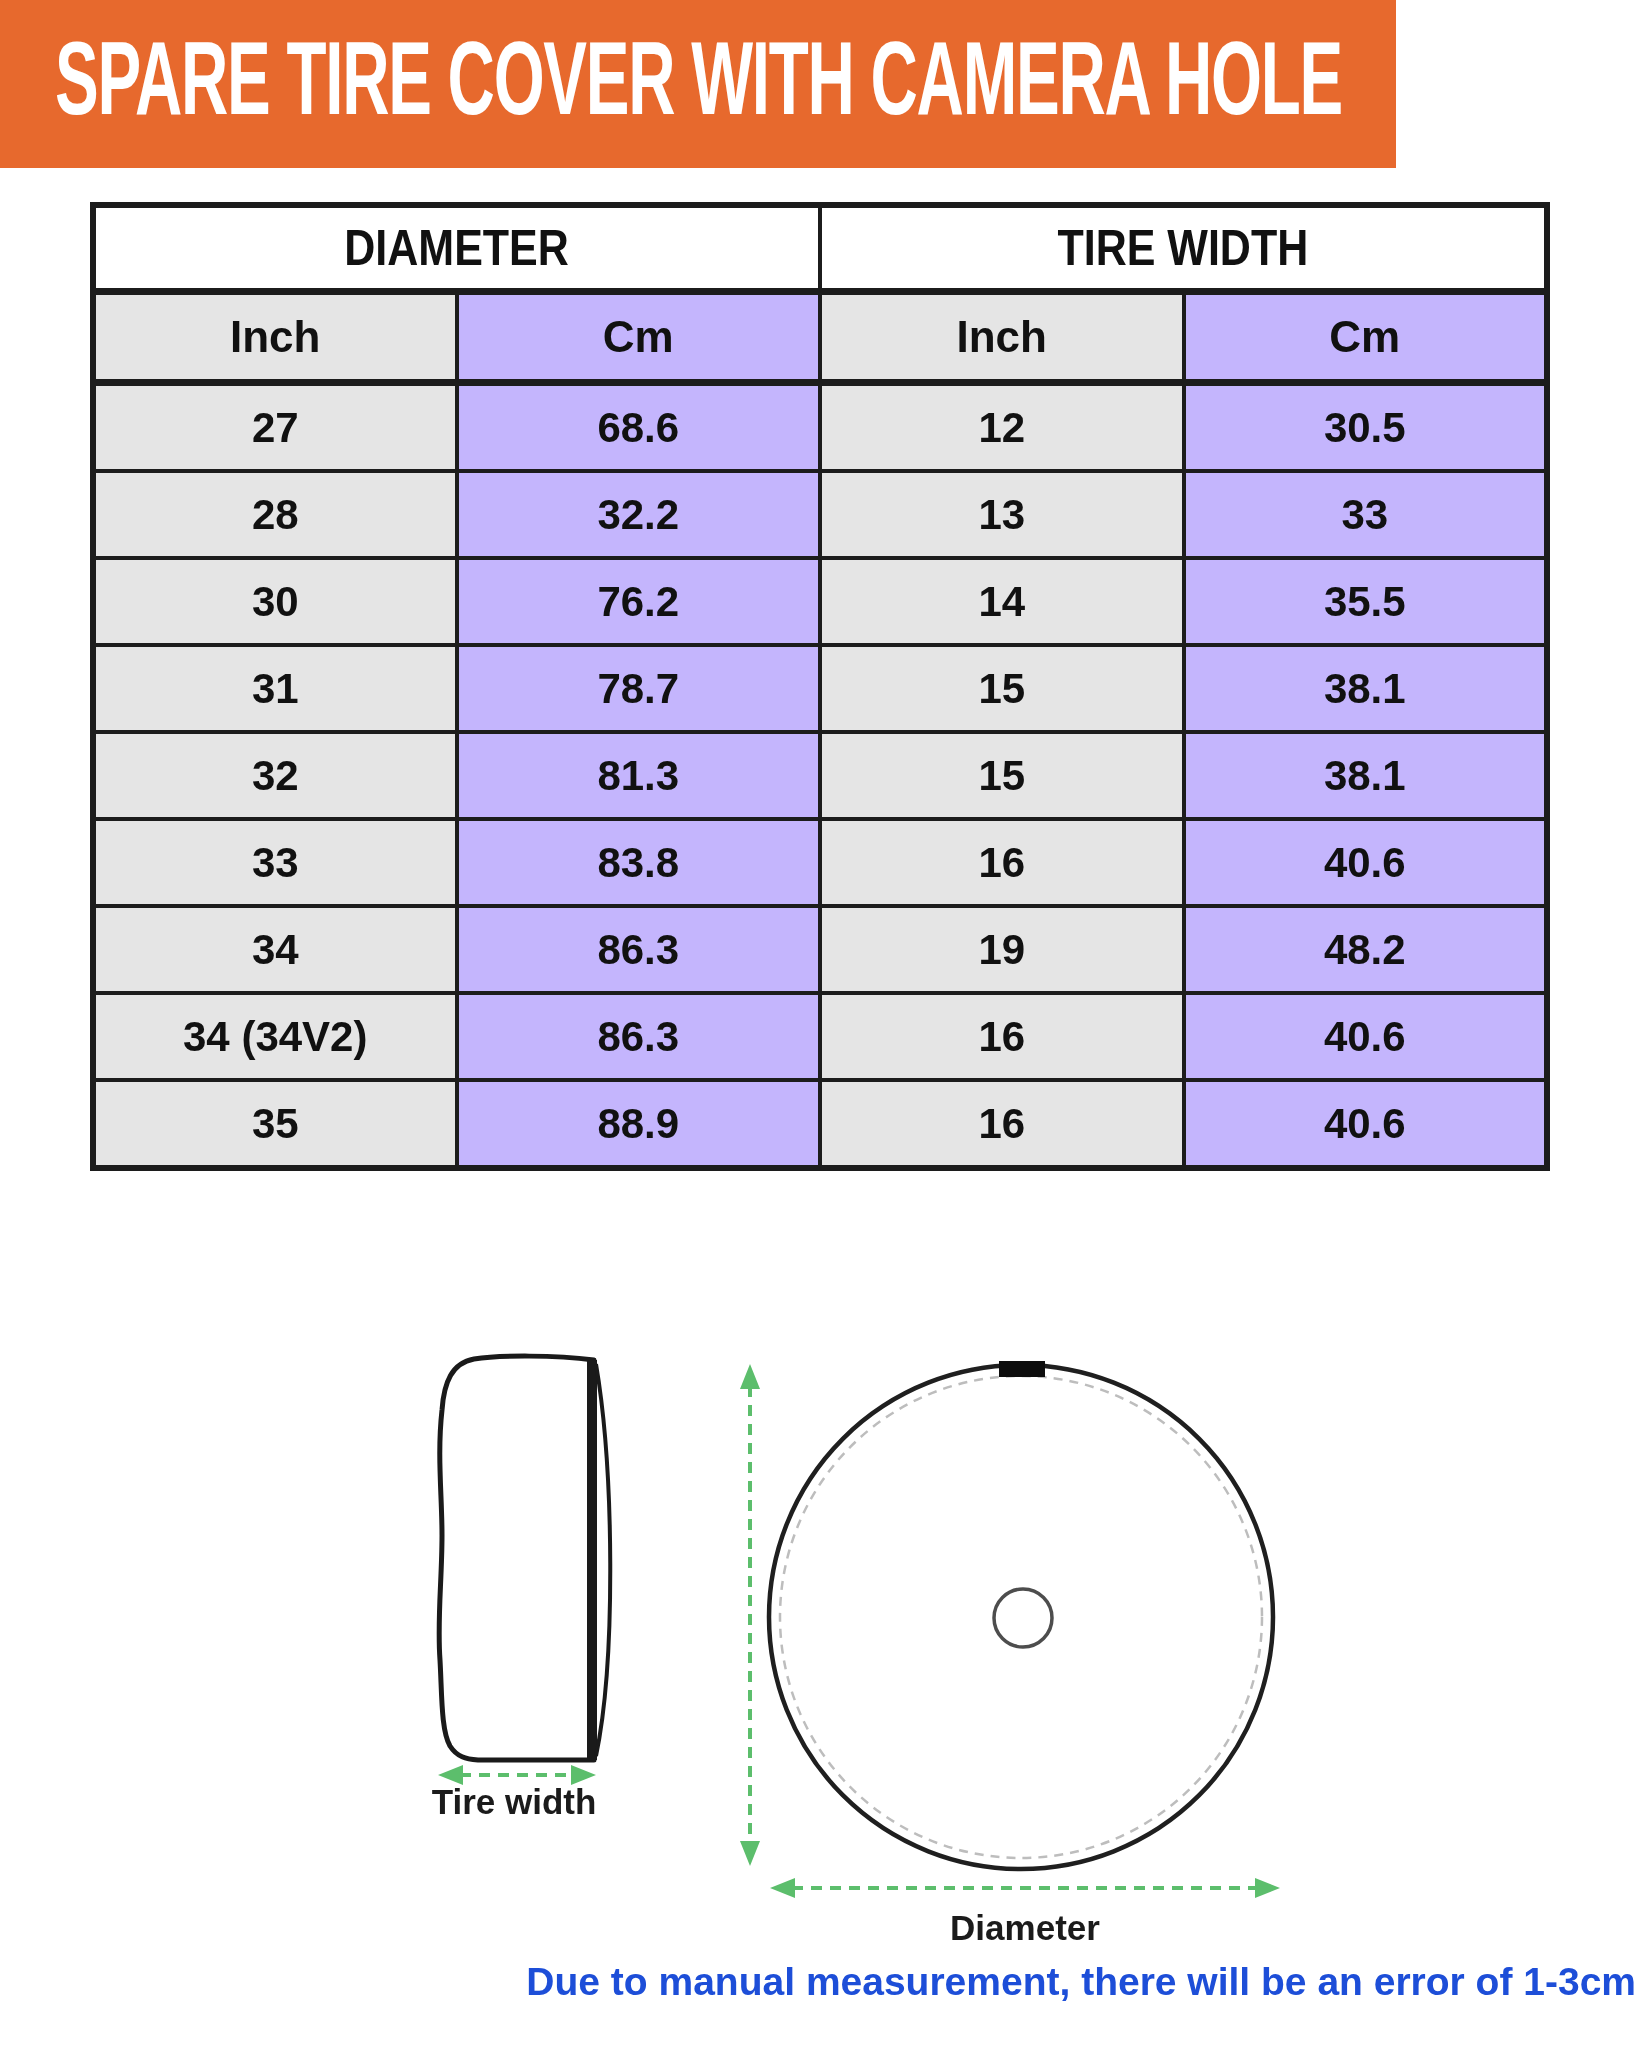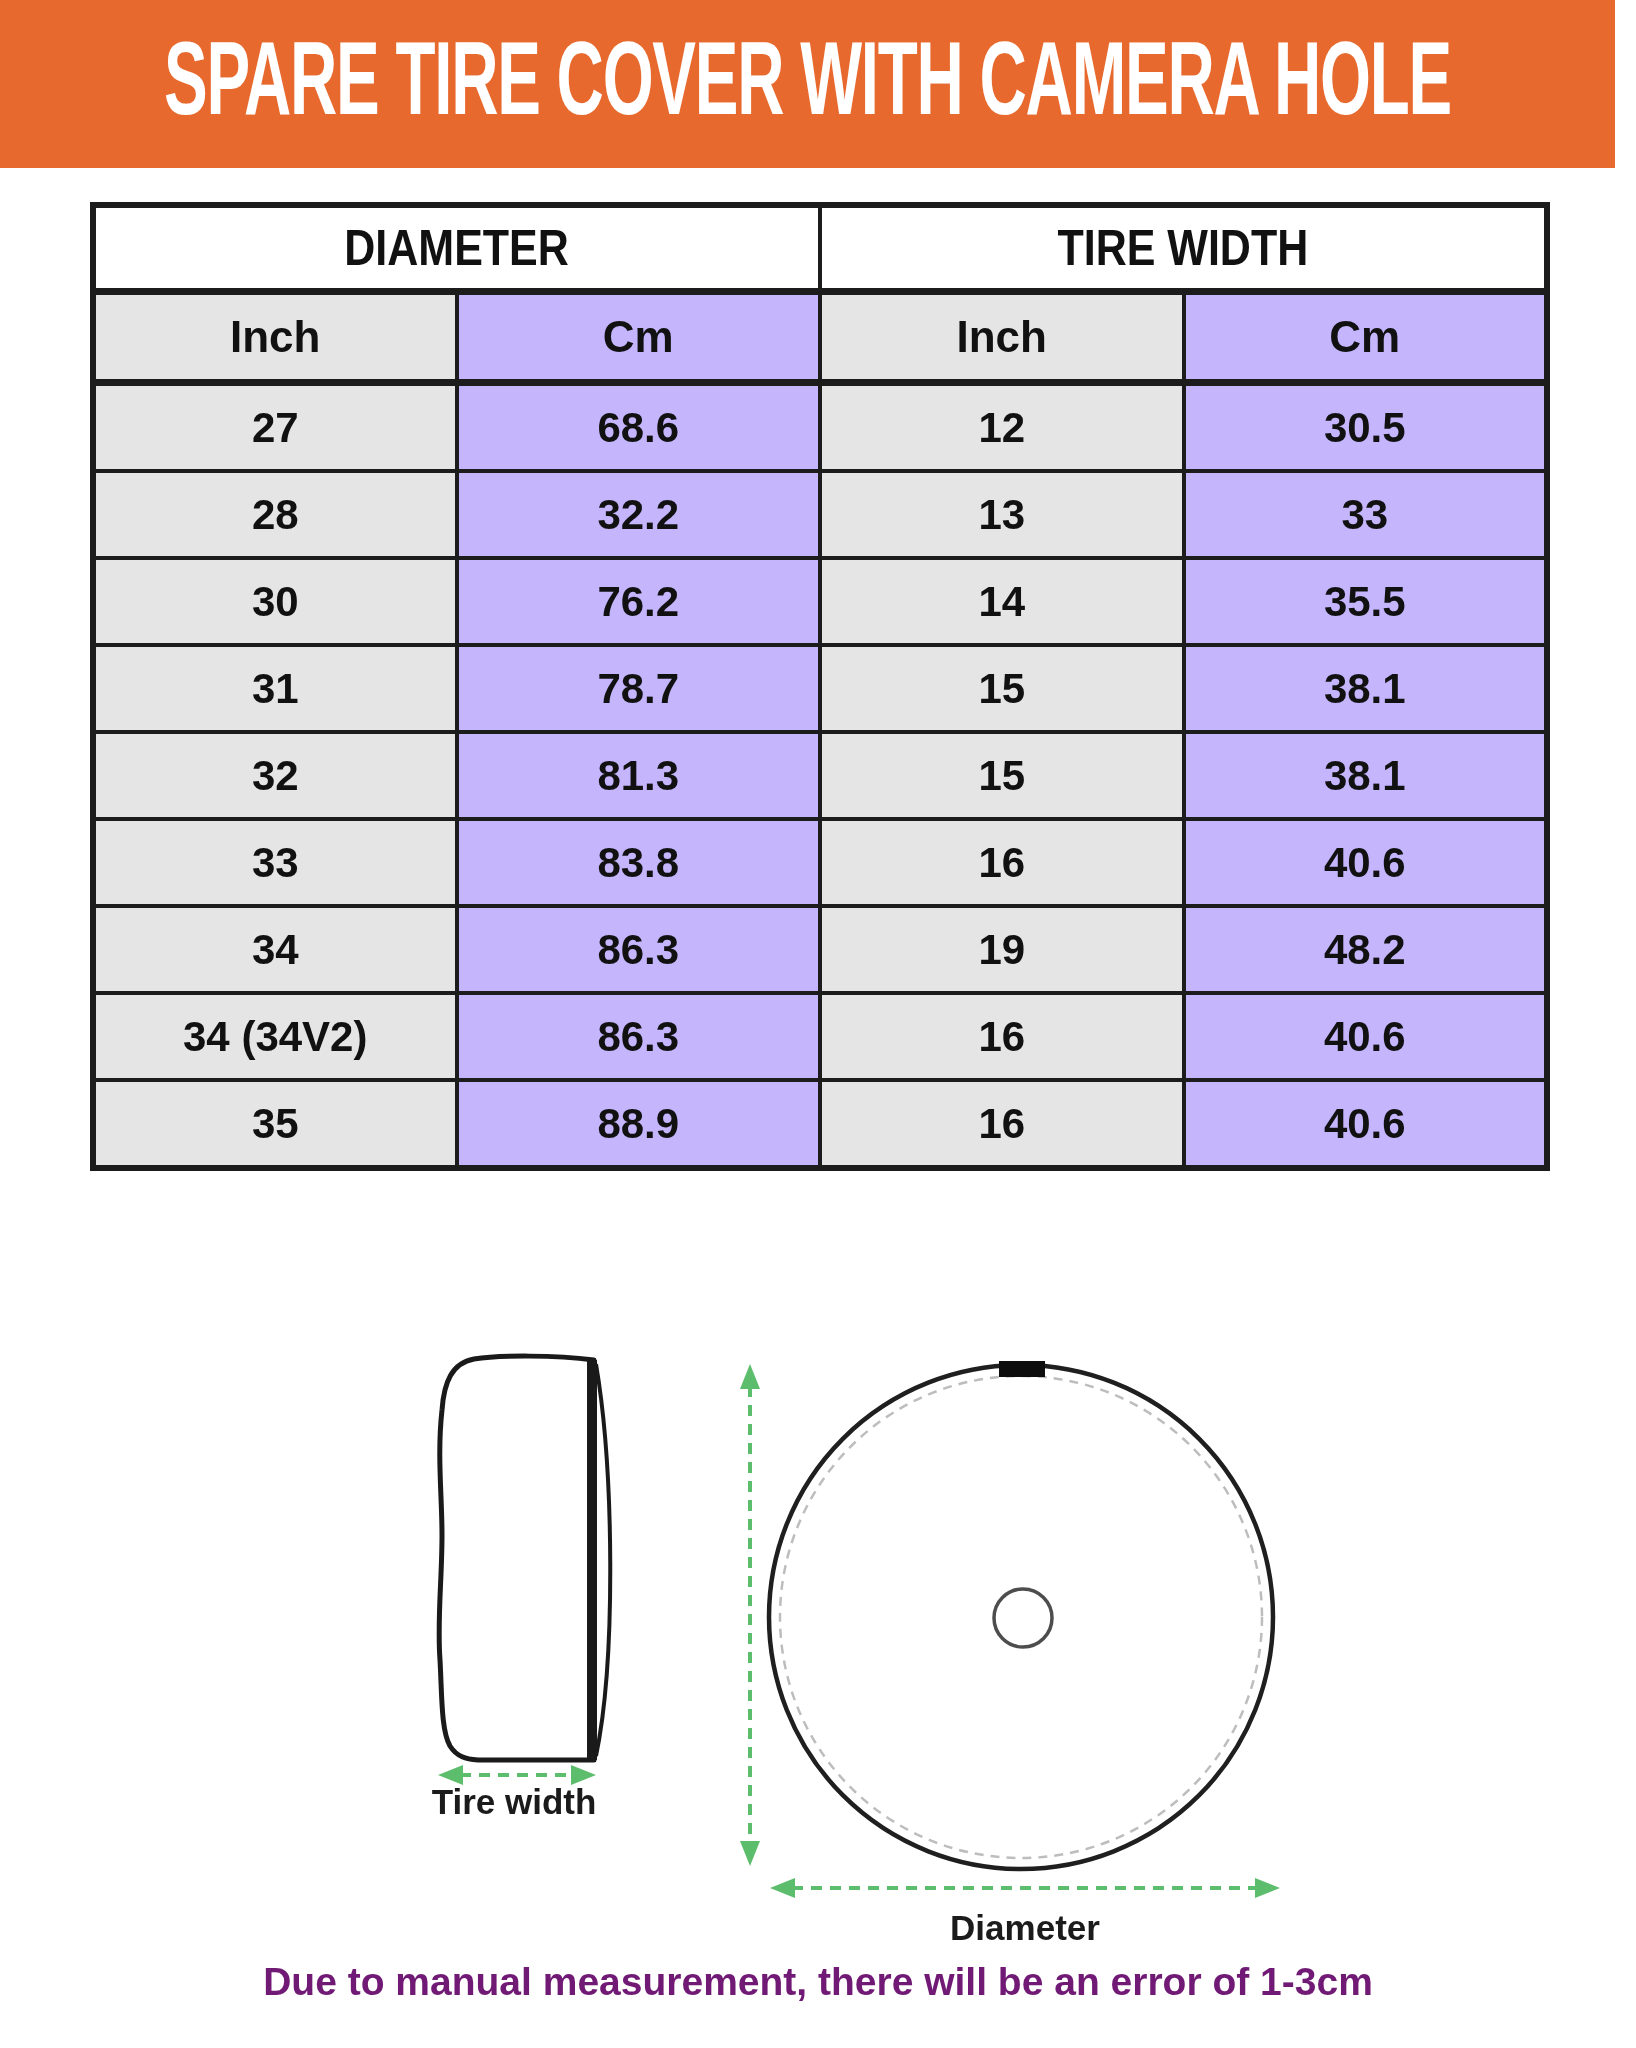--- a/index.html
+++ b/index.html
@@ -2,21 +2,21 @@
 <html><head>
 <meta charset="utf-8">
 <style>
   html,body{margin:0;padding:0;}
   body{
     width:1636px;height:2048px;position:relative;background:#ffffff;
     font-family:"Liberation Sans", sans-serif;overflow:hidden;
   }
   
   .banner{
-    position:absolute;left:0;top:0;width:1615px;height:168px;
+    position:absolute;left:0;top:0;width:1396px;height:168px;
     background:#E7692D;display:flex;align-items:center;justify-content:center;
     padding-bottom:0;
   }
   .banner-title{
     color:#ffffff;font-weight:700;font-size:104px;line-height:1;
     white-space:nowrap;letter-spacing:-2px;
     transform:scaleX(0.63) translateY(-6px);transform-origin:center;
   }
   
   table.size-table{
@@ -39,22 +39,22 @@
     height:84px;font-size:44px;border-bottom-width:7px;
   }
   .size-table tr.data-row td{height:83px;font-size:42px;font-weight:700;}
   .size-table td.col-inch{background:#e5e5e5;}
   .size-table td.col-cm{background:#c4b5fd;}
   
   .diagram-svg{position:absolute;left:0;top:1330px;}
   .diag-label{font-family:"Liberation Sans",sans-serif;font-weight:700;font-size:35px;fill:#1b1b1b;}
   
   .note{
-    position:absolute;left:0;top:1960px;width:1636px;text-align:center;
-    color:#701a75;font-weight:700;font-size:39px;
+    position:absolute;left:0;top:1960px;width:1636px;text-align:right;
+    color:#1d4ed8;font-weight:700;font-size:39px;
   }
 </style>
 </head>
 <body>
 
 <div class="banner">
   <div class="banner-title">SPARE TIRE COVER WITH CAMERA HOLE</div>
 </div>
 
 <table class="size-table">

